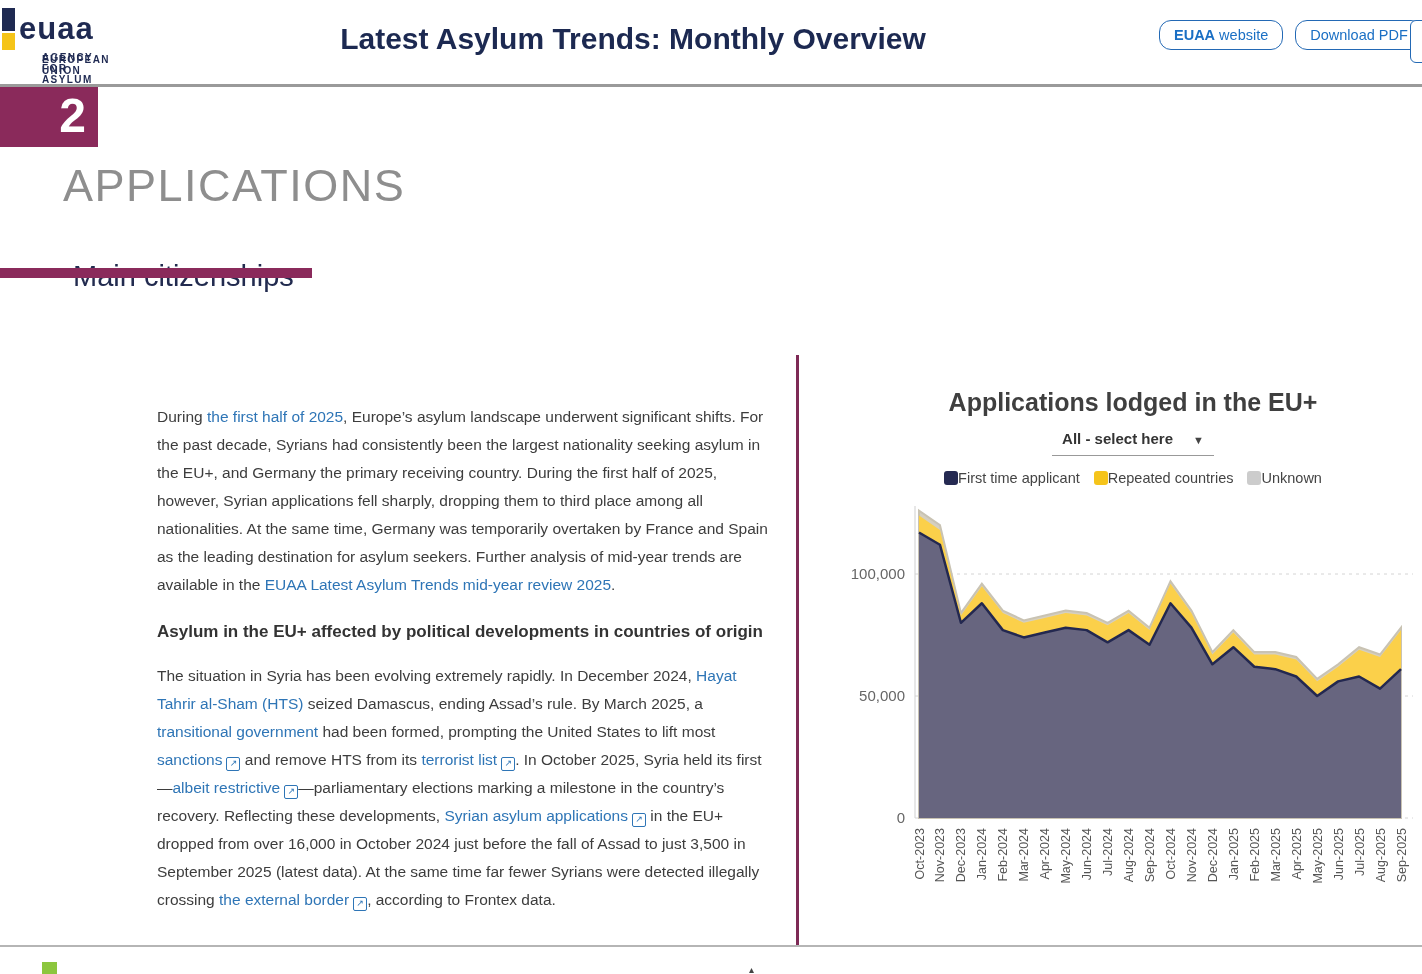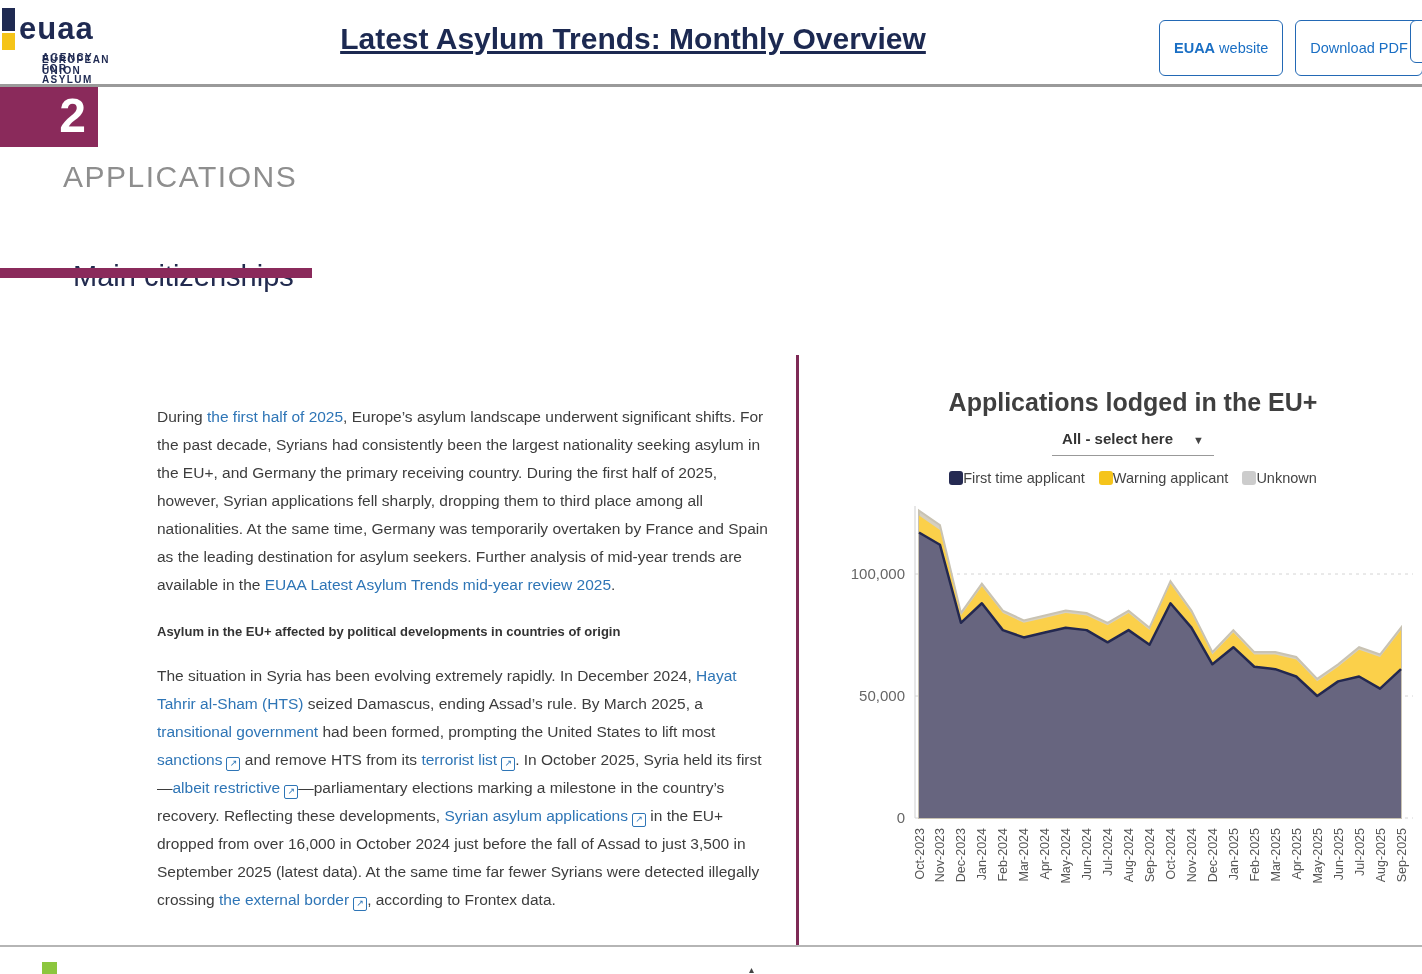--- a/index.html
+++ b/index.html
@@ -12,40 +12,40 @@
   .logo{position:absolute;left:2px;top:8px;width:110px;height:70px;cursor:pointer;}
   .logo-squares{position:absolute;left:0;top:0;}
   .sq-navy{width:13px;height:23px;background:#1f2a52;margin-bottom:2px;}
   .sq-yellow{width:13px;height:17px;background:#f5c418;}
   .logo-brand{position:absolute;left:17px;top:6px;font-size:31px;font-weight:bold;color:#1f2a52;
               letter-spacing:1px;line-height:30px;}
   .logo-sub{position:absolute;left:17px;font-size:10px;font-weight:bold;color:#1f2a52;letter-spacing:1.4px;padding-left:23px;}
   .logo-sub1{top:46px;}
   .logo-sub2{top:44px;}
   .page-title{position:absolute;left:280px;top:22px;width:706px;margin:0;text-align:center;
-              font-size:30px;font-weight:bold;color:#1c2951;text-decoration:underline;}
+              font-size:30px;font-weight:bold;color:#1c2951;}
   .hdr-btns{position:absolute;left:1159px;top:20px;display:flex;gap:12px;}
-  .hdr-btn{background:#fff;border:1.6px solid #2369b5;border-radius:6px;color:#1a6fc4;
-           font-family:"Liberation Sans",sans-serif;font-size:14.5px;padding:19px 14px;cursor:pointer;white-space:nowrap;}
+  .hdr-btn{background:#fff;border:1.6px solid #2369b5;border-radius:12px;color:#1a6fc4;
+           font-family:"Liberation Sans",sans-serif;font-size:14.5px;padding:6px 14px;cursor:pointer;white-space:nowrap;}
   .hdr-btn b{font-weight:bold;}
   .hdr-btn-sliver{position:absolute;left:1410px;top:20px;width:40px;height:43px;background:#fff;
                   border:1.6px solid #2369b5;border-radius:6px;cursor:pointer;}
 
   
   .badge{position:absolute;left:0;top:87px;width:98px;height:60px;background:#8a2a5b;color:#fff;
          font-size:48px;font-weight:bold;text-align:right;padding-right:12px;box-sizing:border-box;line-height:58px;}
-  .section-label{position:absolute;left:63px;top:160px;font-size:30px;font-weight:300;color:#8e8e8e;
+  .section-label{position:absolute;left:63px;top:160px;font-size:45px;font-weight:300;color:#8e8e8e;
                  letter-spacing:1.5px;}
   .subheading{position:absolute;left:63px;top:250px;margin:10px;font-size:29px;font-weight:normal;color:#222b4f;}
   .subheading-bar{position:absolute;left:0;top:268px;width:312px;height:10px;background:#8a2a5b;}
 
   
   .article{position:absolute;left:157px;top:403px;width:618px;}
   .article p{margin:0;font-size:15.5px;line-height:28px;color:#3d3d3d;}
-  .article h3{margin:20px 0 0 0;font-size:13px;line-height:26px;font-weight:bold;color:#333;}
+  .article h3{margin:20px 0 0 0;font-size:17px;line-height:26px;font-weight:bold;color:#333;}
   .article p.p2{margin-top:17px;}
   a.lnk{color:#2e75b6;text-decoration:none;cursor:pointer;}
   .ext{display:inline-block;width:12px;height:12px;border:1.6px solid #2e75b6;border-radius:2px;
        color:#2e75b6;font-size:9px;line-height:11px;text-align:center;margin-left:4px;vertical-align:-1px;}
 
   
   .divider{position:absolute;left:796px;top:355px;width:3px;height:591px;background:#7e2a56;}
   .bottom-rule{position:absolute;left:0;top:945px;width:1422px;height:2px;background:#b5b5b5;}
   .green-square{position:absolute;left:42px;top:962px;width:15px;height:12px;background:#8cc63e;}
   .tiny-caret{position:absolute;left:749px;top:964px;font-size:10px;color:#444;}
@@ -109,21 +109,21 @@
         <span>All - select here</span><span class="caret">▼</span>
       </div>
     </div>
     <div class="legend" id="legend">
         <span class="legend-item">
           <span class="legend-swatch" style="background: rgb(37, 42, 82);"></span>
           <span>First time applicant</span>
         </span>
         <span class="legend-item">
           <span class="legend-swatch" style="background: rgb(245, 196, 27);"></span>
-          <span>Warning applicant</span>
+          <span>Repeated countries</span>
         </span>
         <span class="legend-item">
           <span class="legend-swatch" style="background: rgb(204, 204, 204);"></span>
           <span>Unknown</span>
         </span>
       </div>
   </div>
   <svg id="chart" width="622" height="420" viewBox="0 0 622 420">
       <line x1="115" y1="320" x2="613" y2="320" stroke="#d4d4d4" stroke-width="1" stroke-dasharray="3,4"></line>
       <text x="105" y="325" text-anchor="end" fill="#666" font-size="15" font-family="Liberation Sans, sans-serif">0</text>

